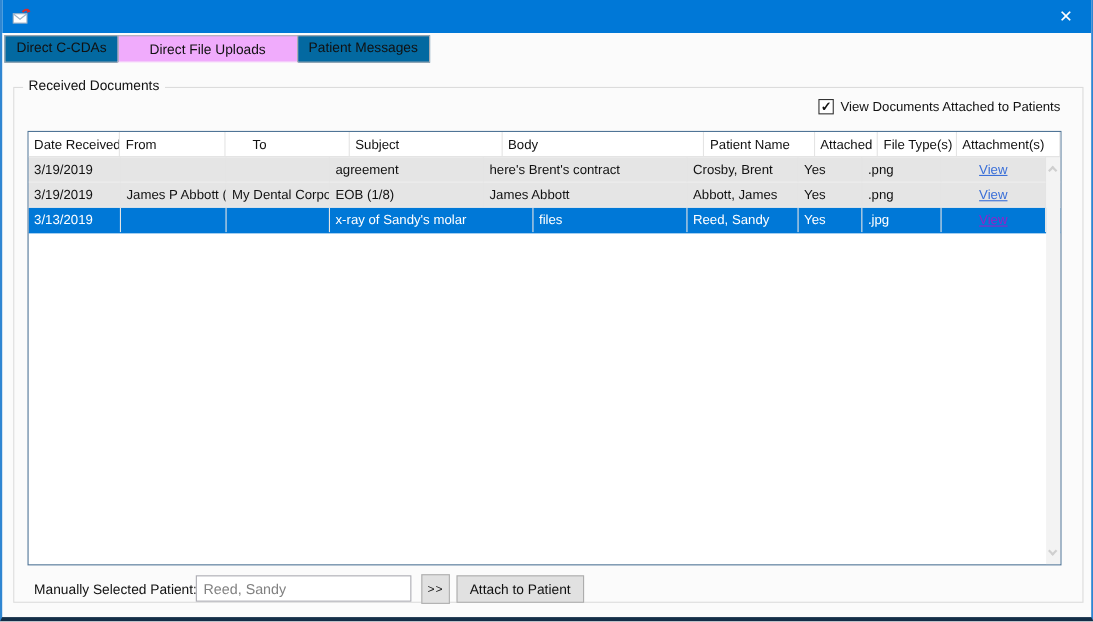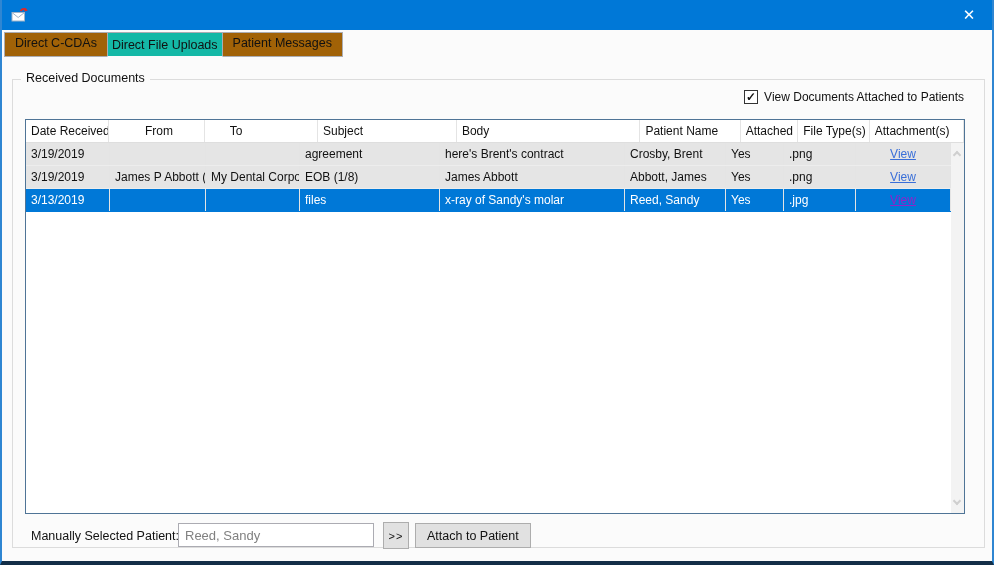--- a/index.html
+++ b/index.html
@@ -15,24 +15,24 @@
   }
   
   .titlebar{position:absolute; top:0; left:0; right:0; height:30px; background:var(--titlebar);
     display:flex; align-items:center; padding-left:9px; gap:8px;}
   .title-text{color:#fff; font-size:13px;}
   .close-btn{margin-left:auto; width:46px; height:30px; display:flex; align-items:center; justify-content:center;
     color:#fff; font-size:15px; cursor:pointer;}
   .app-icon{display:flex; align-items:center;}
   
   .tabstrip{position:absolute; top:32px; left:2px; display:flex; align-items:flex-end; z-index:3;}
-  .tab{height:22px; padding:3px 10px 20px; background:#a16207; border:1px solid #abadb3;
+  .tab{height:22px; padding:3px 10px 20px; background:#0369a1; border:1px solid #abadb3;
     margin-left:-1px; font-size:12.5px; white-space:nowrap; cursor:pointer;}
   .tab:first-child{margin-left:0;}
-  .tab.active{background:#14b8a6; height:25px; padding:5px 4px 5px; border-bottom-color:#fbfbfb;
+  .tab.active{background:#f0abfc; height:25px; padding:5px 28px 5px; border-bottom-color:#fbfbfb;
     position:relative; z-index:4;}
   
   .groupbox{position:absolute; left:10px; top:79px; width:973px; height:469px; border:1px solid #dcdcdc;}
   .group-label{position:absolute; top:-9px; left:8px; background:#fbfbfb; padding:0 5px; font-size:12.5px;}
   
   .checkbox-row{position:absolute; top:10px; right:20px; display:flex; align-items:center; gap:6px;}
   .checkbox{width:14px; height:14px; background:#fff; border:1px solid #333; font-size:12px; line-height:12px;
     font-weight:bold; text-align:center; color:#111; cursor:pointer;}
   .checkbox-label{font-size:12px;}
   
@@ -93,21 +93,21 @@
     <span class="group-label">Received Documents</span>
 
     <div class="checkbox-row">
       <div class="checkbox">✓</div>
       <span class="checkbox-label">View Documents Attached to Patients</span>
     </div>
 
     <div class="grid">
       <div class="grid-header">
           <div class="hcell" style="width: 84px;">Date Received</div>
-          <div class="hcell" style="width: 96px; text-align: center;">From</div>
+          <div class="hcell" style="width: 96px;">From</div>
           <div class="hcell" style="width: 94px; margin-left: 20px;">To</div>
           <div class="hcell" style="width: 140px;">Subject</div>
           <div class="hcell" style="width: 185px;">Body</div>
           <div class="hcell" style="width: 101px;">Patient Name</div>
           <div class="hcell" style="width: 58px;">Attached</div>
           <div class="hcell" style="width: 72px;">File Type(s)</div>
           <div class="hcell" style="width: 95px;">Attachment(s)</div>
         </div>
       <div class="grid-body">
           <div class="trow">
@@ -129,22 +129,22 @@
             <div class="cell" style="width: 185px;">James Abbott</div>
             <div class="cell" style="width: 101px;">Abbott, James</div>
             <div class="cell" style="width: 58px;">Yes</div>
             <div class="cell" style="width: 72px;">.png</div>
             <div class="cell center" style="width: 95px;"><a class="view-link">View</a></div>
           </div>
           <div class="trow selected">
             <div class="cell" style="width: 84px;">3/13/2019</div>
             <div class="cell" style="width: 96px;"></div>
             <div class="cell" style="width: 94px;"></div>
+            <div class="cell" style="width: 185px;">x-ray of Sandy's molar</div>
             <div class="cell" style="width: 140px;">files</div>
-            <div class="cell" style="width: 185px;">x-ray of Sandy's molar</div>
             <div class="cell" style="width: 101px;">Reed, Sandy</div>
             <div class="cell" style="width: 58px;">Yes</div>
             <div class="cell" style="width: 72px;">.jpg</div>
             <div class="cell center" style="width: 95px;"><a class="view-link visited">View</a></div>
           </div>
         </div>
       <div class="scroll-gutter">
         <span class="chev-up"></span>
         <span class="chev-down"></span>
       </div>

